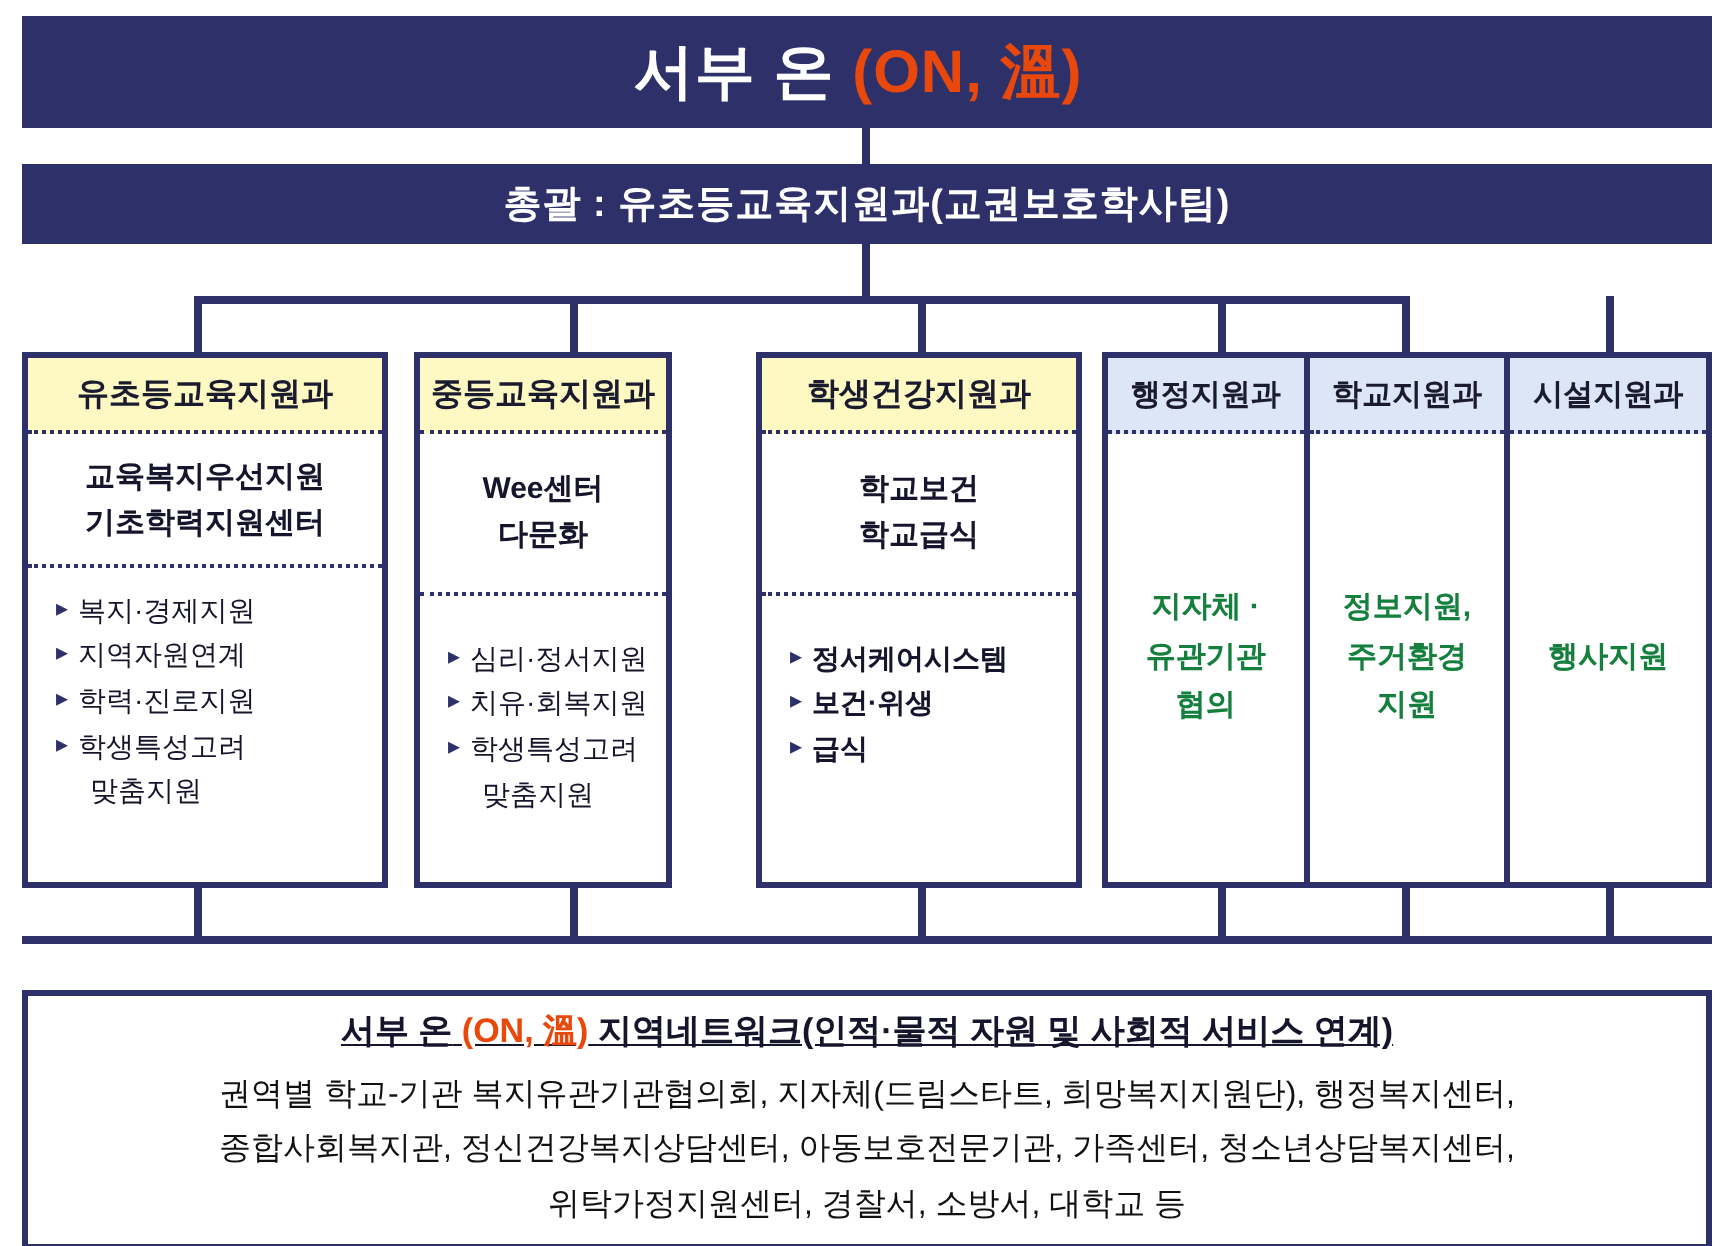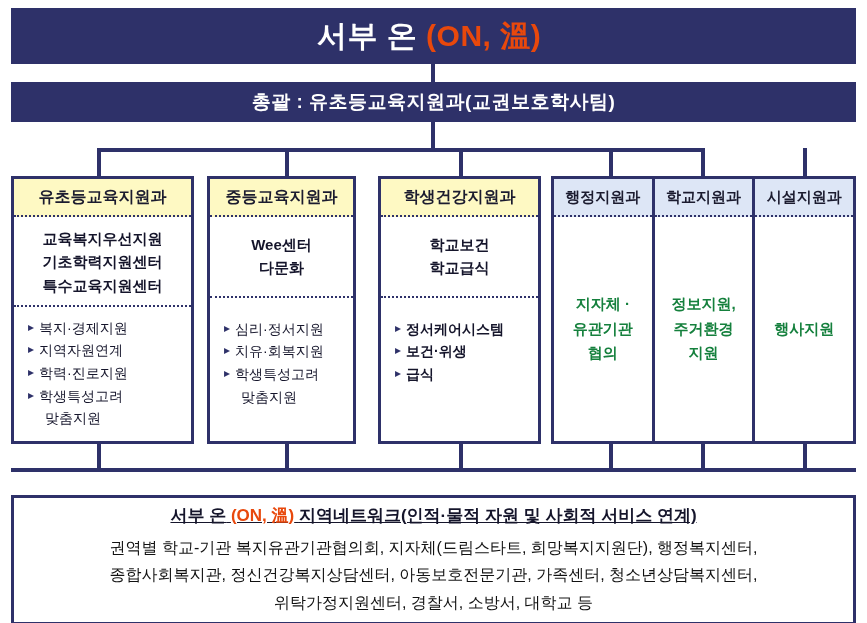--- a/index.html
+++ b/index.html
@@ -127,21 +127,20 @@
   <div class="abs vline" style="left:459px;top:148px;height:28px;"></div>
   <div class="abs vline" style="left:609px;top:148px;height:28px;"></div>
   <div class="abs vline" style="left:701px;top:148px;height:28px;"></div>
   <div class="abs vline" style="left:803px;top:148px;height:28px;"></div>
 
   <div class="abs dept" style="left:11px;top:176px;width:183px;height:268px;">
     <div class="dept-head head-dark">유초등교육지원과</div>
     <div class="dept-sub">
       <div>교육복지우선지원</div>
       <div>기초학력지원센터</div>
-      <div>특수교육지원센터</div>
     </div>
     <div class="dept-list">
       <div class="bi">
           <span class="mk">▸</span>
           <span>복지·경제지원</span>
         </div>
       <div class="bi">
           <span class="mk">▸</span>
           <span>지역자원연계</span>
         </div>
@@ -150,21 +149,21 @@
           <span>학력·진로지원</span>
         </div>
       <div class="bi">
           <span class="mk">▸</span>
           <span>학생특성고려</span>
         </div>
       <div class="cont">맞춤지원</div>
     </div>
   </div>
 
-  <div class="abs dept" style="left:207px;top:176px;width:149px;height:268px;">
+  <div class="abs dept" style="left:207px;top:176px;width:129px;height:268px;">
     <div class="dept-head head-dark">중등교육지원과</div>
     <div class="dept-sub tall">
       <div>Wee센터</div>
       <div>다문화</div>
     </div>
     <div class="dept-list" style="padding-top:20px;">
       <div class="bi">
           <span class="mk">▸</span>
           <span>심리·정서지원</span>
         </div>

